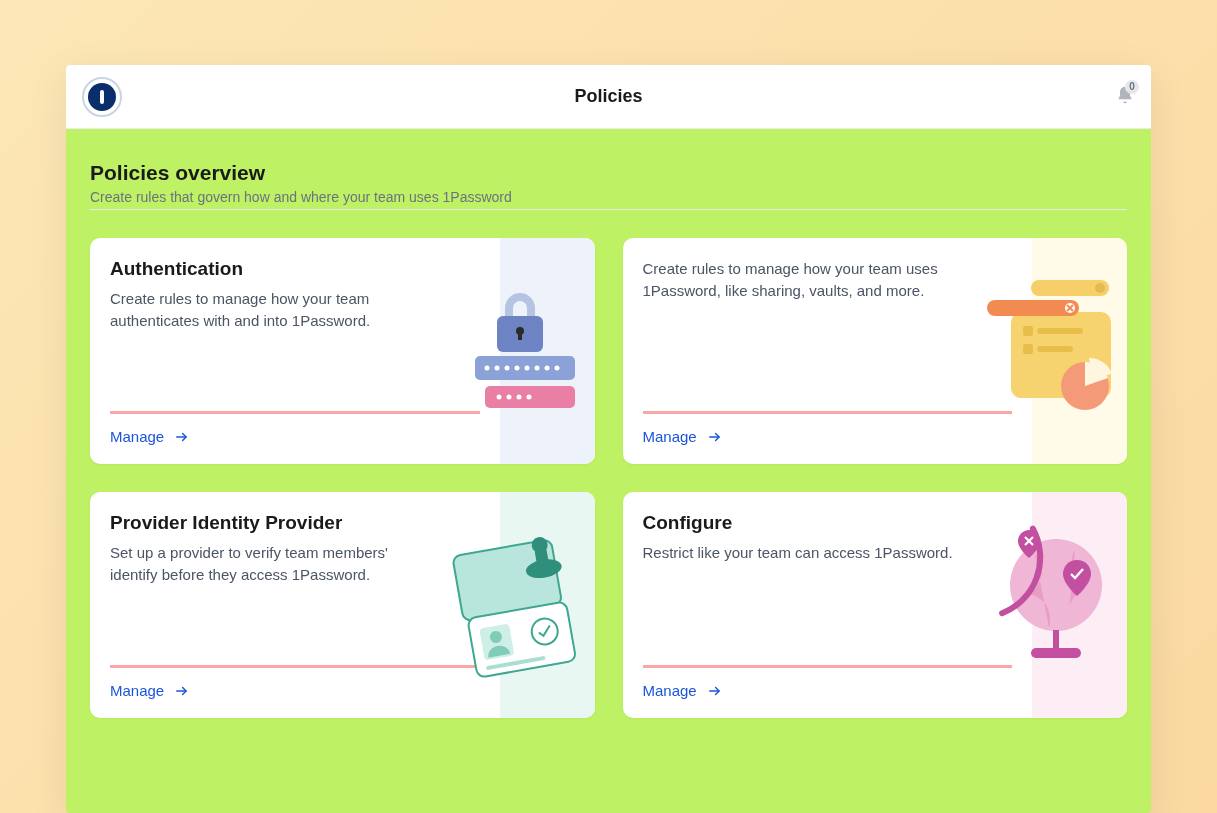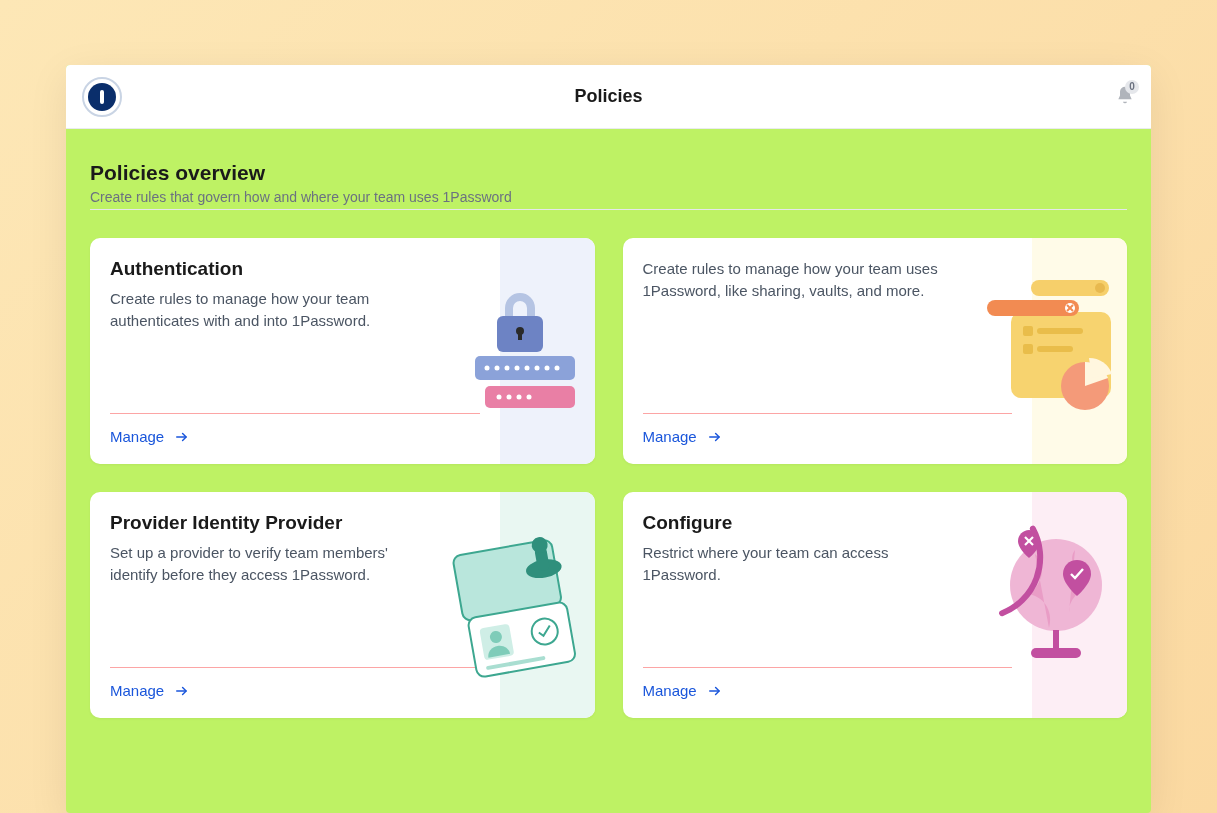--- a/index.html
+++ b/index.html
@@ -80,21 +80,21 @@
   .card-body {
     padding: 20px 20px 18px 20px;
     display:flex; flex-direction:column;
     flex: 1 1 auto;
     min-width: 0;
   }
   .card-title { font-size:19px; font-weight:700; color:#1a1a1a; margin-bottom:8px; }
   .card-desc  { font-size:15px; color:#4b5563; line-height:1.45; max-width:320px; }
   .card-footer {
     margin-top:auto;
-    border-top:1px solid #fca5a5;
+    border-top:3px solid #fca5a5;
     padding-top:14px;
   }
   .manage-link {
     display:inline-flex; align-items:center; gap:10px;
     color:#1a56db; font-size:15px; font-weight:500;
     cursor:pointer; text-decoration:none;
   }
   .manage-link .arrow { display:inline-flex; }
 
   .card-illus {
@@ -269,21 +269,21 @@
               <rect x="102" y="36" width="12" height="24" rx="5" fill="#2f8f7c"></rect>
               <circle cx="108" cy="34" r="8" fill="#2f8f7c"></circle>
             </g>
           </svg>
         </div>
       </div>
 
       <div class="card">
         <div class="card-body">
           <h3 class="card-title">Configure</h3>
-          <p class="card-desc">Restrict where your team can access 1Password.</p>
+          <p class="card-desc">Restrict like your team can access 1Password.</p>
           <div class="card-footer">
             <a class="manage-link">
               <span>Manage</span>
               <span class="arrow">
                 <svg width="16" height="14" viewBox="0 0 24 24" fill="none" stroke="#1a56db" stroke-width="2.5" stroke-linecap="round" stroke-linejoin="round">
                     <line x1="3" y1="12" x2="19" y2="12"></line>
                     <polyline points="13 6 19 12 13 18"></polyline>
                   </svg>
               </span>
             </a>

